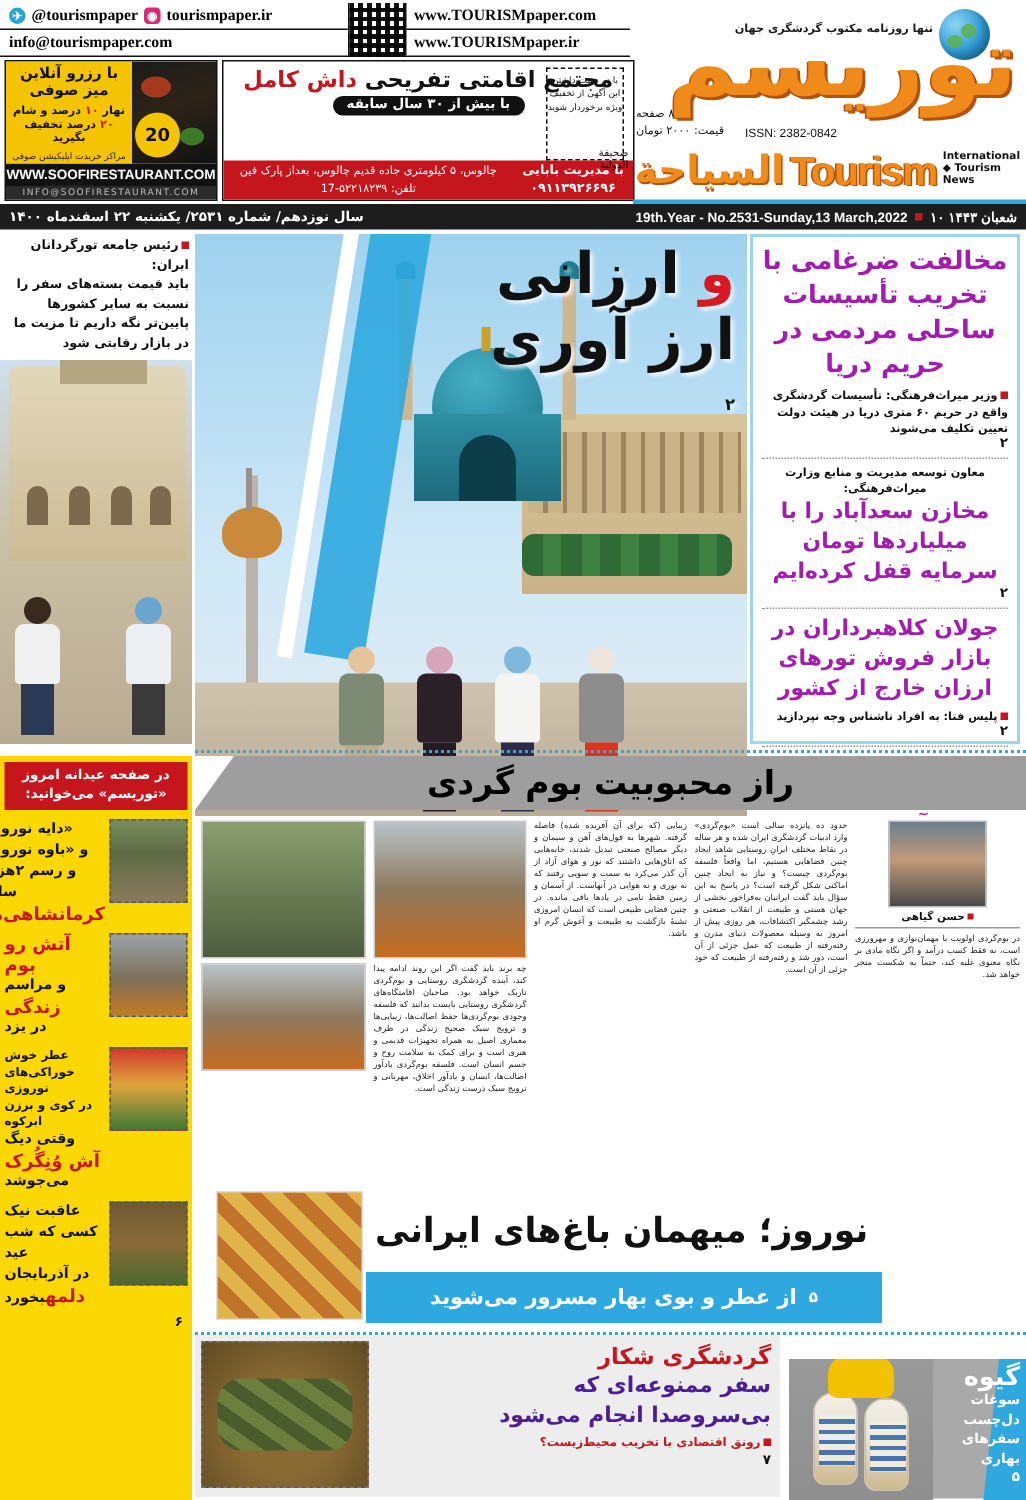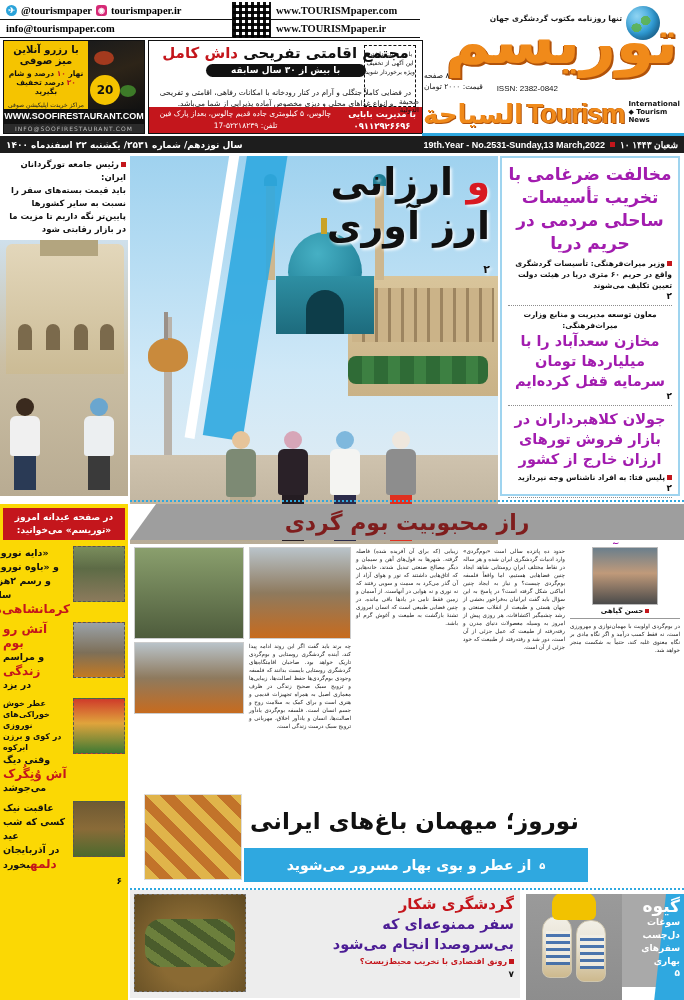--- a/index.html
+++ b/index.html
@@ -84,21 +84,21 @@
   .soofi-url { height:15px; background:#111; color:#fff; font-size:9px; font-weight:bold;
      text-align:center; line-height:15px; direction:ltr; font-family:"Liberation Sans",sans-serif;}
   .soofi-mail { height:10px; background:#2b2b2b; color:#bdbdbd; font-size:6px; text-align:center;
      line-height:10px; direction:ltr; letter-spacing:1px;}
 
   .ad-dash { position:absolute; left:148px; top:40px; width:275px; height:94px;
      border:1px solid #111; background:#fff; overflow:hidden; position:absolute;}
   .dash-main { padding:3px 6px 0 6px; }
   .dash-t1 { font-size:15px; font-weight:bold; color:#111; text-align:center; line-height:18px;}
   .dash-t1 b { color:#c4161c; }
-  .dash-t2 { margin:2px auto 10px; width:160px; background:#111; color:#fff; font-size:9px;
+  .dash-t2 { margin:2px auto 10px; width:128px; background:#111; color:#fff; font-size:9px;
      font-weight:bold; text-align:center; border-radius:9px; line-height:13px;}
   .dash-t3 { font-size:7.5px; color:#111; text-align:center; line-height:11px; margin-top:3px; padding:0 4px;}
   .dash-box { position:absolute; right:6px; top:4px; width:52px; height:62px; border:1px dashed #111;
      font-size:6px; text-align:center; line-height:9px; padding-top:3px; color:#111;}
   .dash-foot { position:absolute; bottom:0; left:0; width:100%; height:26px; background:#c4161c; color:#fff;
      display:flex; align-items:center; }
   .dash-mgr { width:80px; text-align:center; font-size:8.5px; font-weight:bold; line-height:12px;}
   .dash-addr { flex:1; text-align:center; font-size:7.5px; line-height:12px;}
 
   
@@ -177,21 +177,21 @@
      background:linear-gradient(#cfe0ec 0%,#cbbfa4 48%,#b8ab92 100%); overflow:hidden;}
   .bldg { position:absolute; left:6px; top:4px; width:118px; height:130px;
      background:linear-gradient(#e3d7bb,#cbbb95); border-radius:6px 6px 0 0;}
   .bldg-dome { position:absolute; left:34px; top:-18px; width:58px; height:30px;
      background:#b3a57f; border-radius:50% 50% 0 0;}
   .win { position:absolute; width:14px; height:26px; background:#7b6a4c; border-radius:7px 7px 0 0;}
 
   
   .band { position:absolute; left:130px; top:504px; width:554px; height:36px;
      background:#9e9e9e; color:#fff; display:flex; align-items:center; justify-content:center;}
-  .band-txt { font-size:22px; font-weight:bold; color:#7f1d1d; letter-spacing:0;}
+  .band-txt { font-size:22px; font-weight:bold; color:#000000; letter-spacing:0;}
   .band-notch { position:absolute; left:0; top:0; width:26px; height:36px; background:#fff;
      clip-path: polygon(0 0, 100% 0, 0 100%);}
 
   
   .ysb { position:absolute; left:0; top:504px; width:128px; height:496px; background:#fbd804;
      border-left:0; }
   .ysb-head { margin:4px 3px 0; background:#c4161c; color:#fff; font-size:9px; font-weight:bold;
      text-align:center; line-height:13px; padding:3px 2px; }
   .ysb-item { margin:6px 3px 0; display:flex; gap:3px; align-items:flex-start; }
   .ysb-text { flex:1; text-align:left; font-size:9.5px; font-weight:bold; color:#111; line-height:14px;}
@@ -247,21 +247,21 @@
      background:radial-gradient(ellipse at 50% 60%, #8a6a33 0 40%, #5f4a22 100%);}
   .bt-photo::after{content:""; position:absolute; left:10px; top:24px; width:90px; height:48px;
      background:repeating-linear-gradient(35deg,#4a5c2c 0 9px,#6c7f3c 9px 18px); border-radius:16px;}
   .bt-txt { position:absolute; right:6px; top:4px; width:264px; text-align:right;}
   .bt-k { font-size:15px; font-weight:bold; color:#c4161c; line-height:20px;}
   .bt-h { font-size:14.5px; font-weight:bold; color:#4c1d95; line-height:20px;}
   .bt-s { font-size:8px; font-weight:bold; color:#c4161c; line-height:12px; margin-top:2px;}
   .bt-s .bullet{width:5px;height:5px;background:#c4161c;display:inline-block;margin-left:2px;}
   .bt-pg { font-size:9px; font-weight:bold; color:#111; text-align:right; margin-top:1px;}
 
-  .bt-right { position:absolute; right:0; top:4px; width:158px; height:93px; background:#a9a9a9;margin-left:28px;}
+  .bt-right { position:absolute; right:0; top:16px; width:158px; height:93px; background:#a9a9a9;margin-left:28px;}
   .giveh-photo { position:absolute; left:0; top:0; width:96px; height:108px;
      background:linear-gradient(#9a9a9a,#8d8d8d); overflow:hidden;}
   .shoe { position:absolute; width:30px; height:62px; border-radius:14px 14px 8px 8px;
      background:linear-gradient(#f2efe6 0%,#e9e4d6 40%,#cdb98e 100%);
      border:1px solid #cfc6ae; }
   .shoe::after{content:""; position:absolute; left:3px; top:14px; width:24px; height:34px;
      background:repeating-linear-gradient(0deg,#2f62a8 0 3px,#f2efe6 3px 7px); opacity:.85;}
   .glove { position:absolute; left:26px; top:-2px; width:44px; height:28px; background:#f2c200;
      border-radius:12px 12px 6px 6px; z-index:3;}
   .giveh-txt { position:absolute; right:4px; top:2px; width:56px; text-align:right; color:#fff;}
@@ -317,21 +317,20 @@
       <div class="soofi-url">WWW.SOOFIRESTAURANT.COM</div>
       <div class="soofi-mail">INFO@SOOFIRESTAURANT.COM</div>
     </div>
 
     <div class="ad-dash">
       <div class="dash-main">
         <div class="dash-t1">
           <span>مجتمع اقامتی تفریحی </span><b>داش کامل</b>
         </div>
         <div class="dash-t2">با بیش از ۳۰ سال سابقه</div>
-        <div class="dash-t3">در فضایی کاملاً جنگلی و آرام در کنار رودخانه با امکانات رفاهی، اقامتی و تفریحی و انواع غذاهای محلی و دیزی مخصوص آماده پذیرایی از شما می‌باشد.</div>
       </div>
       <div class="dash-box">
         <span>با در دست داشتن این آگهی از تخفیف ویژه برخوردار شوید</span>
       </div>
       <div class="dash-foot">
         <div class="dash-mgr">
           <div>با مدیریت بابایی</div>
           <div>۰۹۱۱۳۹۲۶۶۹۶</div>
         </div>
         <div class="dash-addr">

